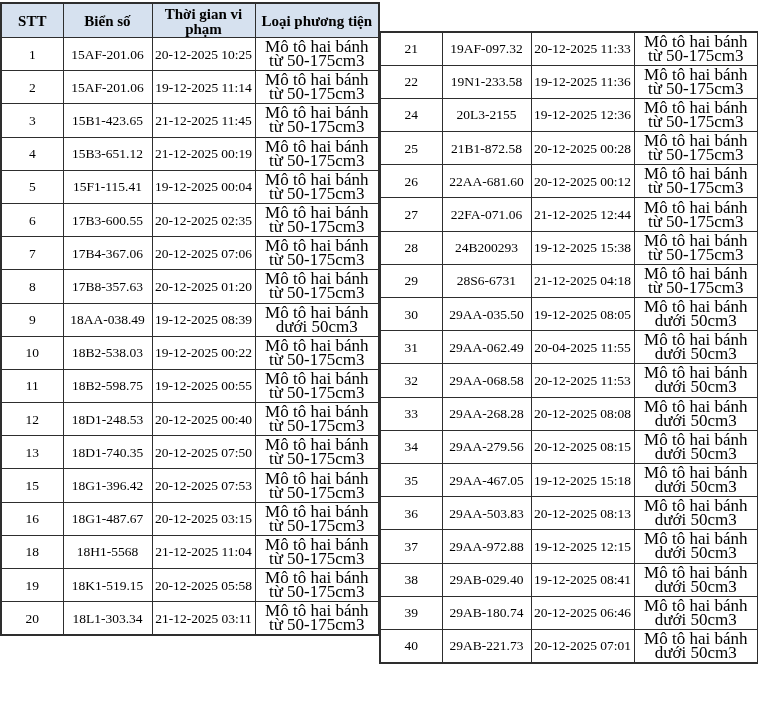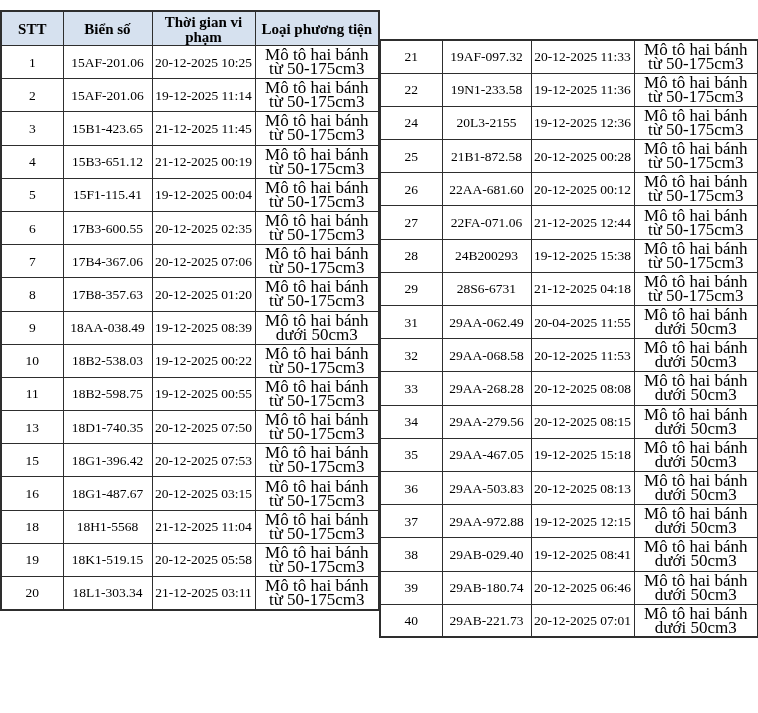--- a/index.html
+++ b/index.html
@@ -9,21 +9,21 @@
     width: 758px;
     height: 713px;
     overflow: hidden;
     font-family: "Liberation Serif", "DejaVu Serif", serif;
     color: #000000;
   }
   .page {
     display: flex;
     width: 758px;
     height: 537px;
-    padding-top: 10px;
+    padding-top: 2px;
     box-sizing: border-box;
   }
   .half {
     width: 379px;
     box-sizing: border-box;
   }
   .half.right .spacer {
     height: 29px;
   }
   table {
@@ -147,20 +147,26 @@
             <td>19-12-2025 00:22</td>
             <td class="type">Mô tô hai bánh từ 50-175cm3</td>
           </tr>
           <tr>
             <td>11</td>
             <td>18B2-598.75</td>
             <td>19-12-2025 00:55</td>
             <td class="type">Mô tô hai bánh từ 50-175cm3</td>
           </tr>
           <tr>
+            <td>12</td>
+            <td>18D1-248.53</td>
+            <td>20-12-2025 00:40</td>
+            <td class="type">Mô tô hai bánh từ 50-175cm3</td>
+          </tr>
+          <tr>
             <td>13</td>
             <td>18D1-740.35</td>
             <td>20-12-2025 07:50</td>
             <td class="type">Mô tô hai bánh từ 50-175cm3</td>
           </tr>
           <tr>
             <td>15</td>
             <td>18G1-396.42</td>
             <td>20-12-2025 07:53</td>
             <td class="type">Mô tô hai bánh từ 50-175cm3</td>
@@ -244,20 +250,26 @@
             <td>19-12-2025 15:38</td>
             <td class="type">Mô tô hai bánh từ 50-175cm3</td>
           </tr>
           <tr>
             <td>29</td>
             <td>28S6-6731</td>
             <td>21-12-2025 04:18</td>
             <td class="type">Mô tô hai bánh từ 50-175cm3</td>
           </tr>
           <tr>
+            <td>30</td>
+            <td>29AA-035.50</td>
+            <td>19-12-2025 08:05</td>
+            <td class="type">Mô tô hai bánh dưới 50cm3</td>
+          </tr>
+          <tr>
             <td>31</td>
             <td>29AA-062.49</td>
             <td>20-04-2025 11:55</td>
             <td class="type">Mô tô hai bánh dưới 50cm3</td>
           </tr>
           <tr>
             <td>32</td>
             <td>29AA-068.58</td>
             <td>20-12-2025 11:53</td>
             <td class="type">Mô tô hai bánh dưới 50cm3</td>

